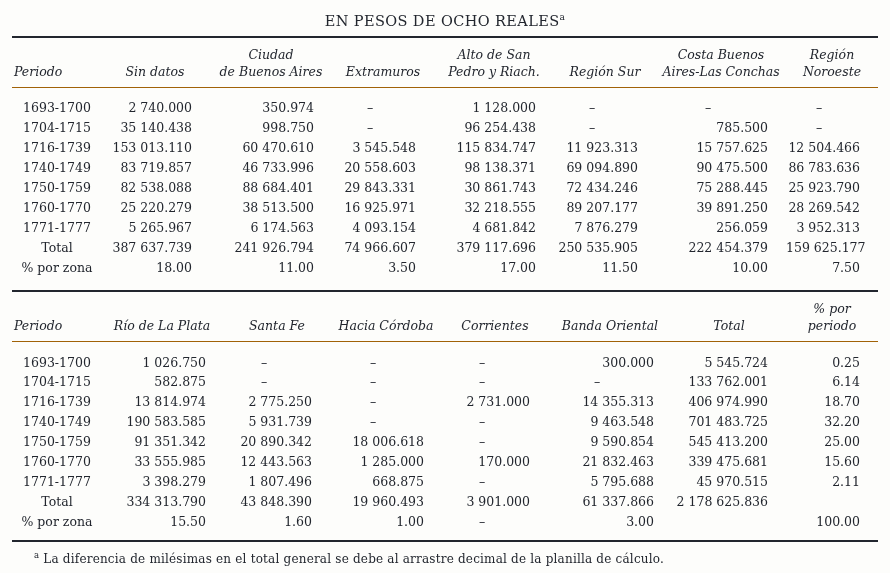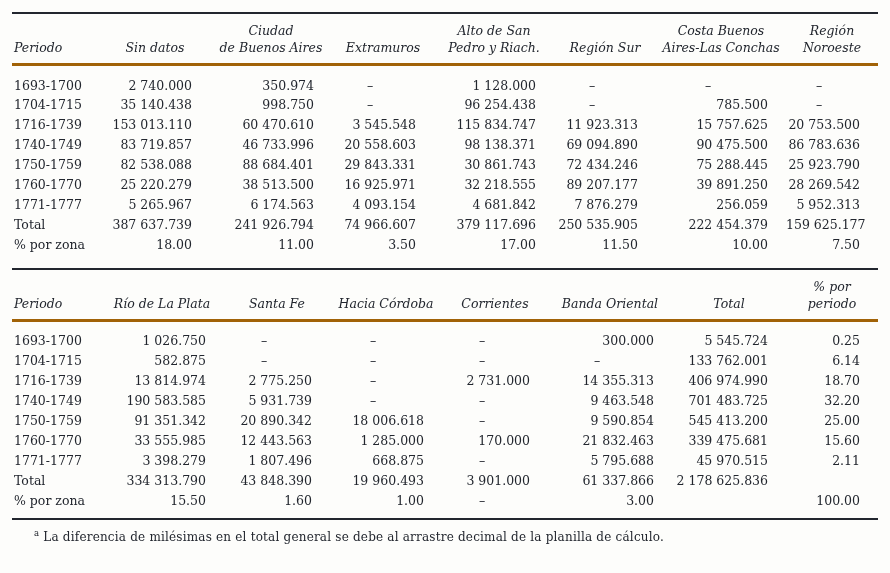--- a/index.html
+++ b/index.html
@@ -18,48 +18,49 @@
 
   .rule { height: 2px; background: #22262e; width: 866px; }
 
   table { width: 866px; border-collapse: collapse; table-layout: fixed; }
 
   thead th {
     font-style: italic; font-weight: normal;
     font-size: 12.5px; line-height: 17px;
     text-align: center; vertical-align: bottom;
     padding: 8px 4px 7px 4px;
-    border-bottom: 3px solid #a16207;
+    border-bottom: 1px solid #a16207;
     white-space: pre-line;
   }
   thead th.col-label { text-align: left; padding-left: 2px; margin-top: 22px; }
 
   tbody td {
     font-size: 12.5px; height: 20px;
     text-align: right; padding-right: 18px;
     white-space: nowrap; vertical-align: middle;
   }
-  tbody td.col-label { text-align: left; padding-left: 2px; padding-right: 0; margin-top: 18px; }
+  tbody td.col-label { text-align: center; padding-left: 2px; padding-right: 0; margin-top: 18px; }
   tbody td.dash { text-align: center; padding-right: 26px; }
   tbody tr:first-child td { padding-top: 10px; height: 30px; }
   tbody tr:last-child td { padding-bottom: 8px; height: 28px; }
 
   .section-gap { height: 5px; }
 
   .footnote {
     font-size: 12px; padding: 8px 0 0 22px; letter-spacing: 0.2px;
   }
   .footnote sup { font-size: 8.5px; }
 </style>
 </head>
 <body>
 
 <div class="page">
 
   <div class="title-block">
+    <div class="title-line"><span>EN PESOS DE OCHO REALES</span><sup>a</sup></div>
   </div>
 
   <div class="rule"></div>
 
   <table>
     <colgroup>
       <col style="width:88px">
         <col style="width:110px">
         <col style="width:122px">
         <col style="width:102px">
@@ -106,21 +107,21 @@
           <td class="dash">–</td>
         </tr>
         <tr>
           <td class="col-label">1716-1739</td>
           <td>153 013.110</td>
           <td>60 470.610</td>
           <td>3 545.548</td>
           <td>115 834.747</td>
           <td>11 923.313</td>
           <td>15 757.625</td>
-          <td>20 753.500</td>
+          <td>12 504.466</td>
         </tr>
         <tr>
           <td class="col-label">1740-1749</td>
           <td>83 719.857</td>
           <td>46 733.996</td>
           <td>20 558.603</td>
           <td>98 138.371</td>
           <td>69 094.890</td>
           <td>90 475.500</td>
           <td>86 783.636</td>
@@ -146,21 +147,21 @@
           <td>28 269.542</td>
         </tr>
         <tr>
           <td class="col-label">1771-1777</td>
           <td>5 265.967</td>
           <td>6 174.563</td>
           <td>4 093.154</td>
           <td>4 681.842</td>
           <td>7 876.279</td>
           <td>256.059</td>
-          <td>5 952.313</td>
+          <td>3 952.313</td>
         </tr>
         <tr>
           <td class="col-label">Total</td>
           <td>387 637.739</td>
           <td>241 926.794</td>
           <td>74 966.607</td>
           <td>379 117.696</td>
           <td>250 535.905</td>
           <td>222 454.379</td>
           <td>159 625.177</td>

